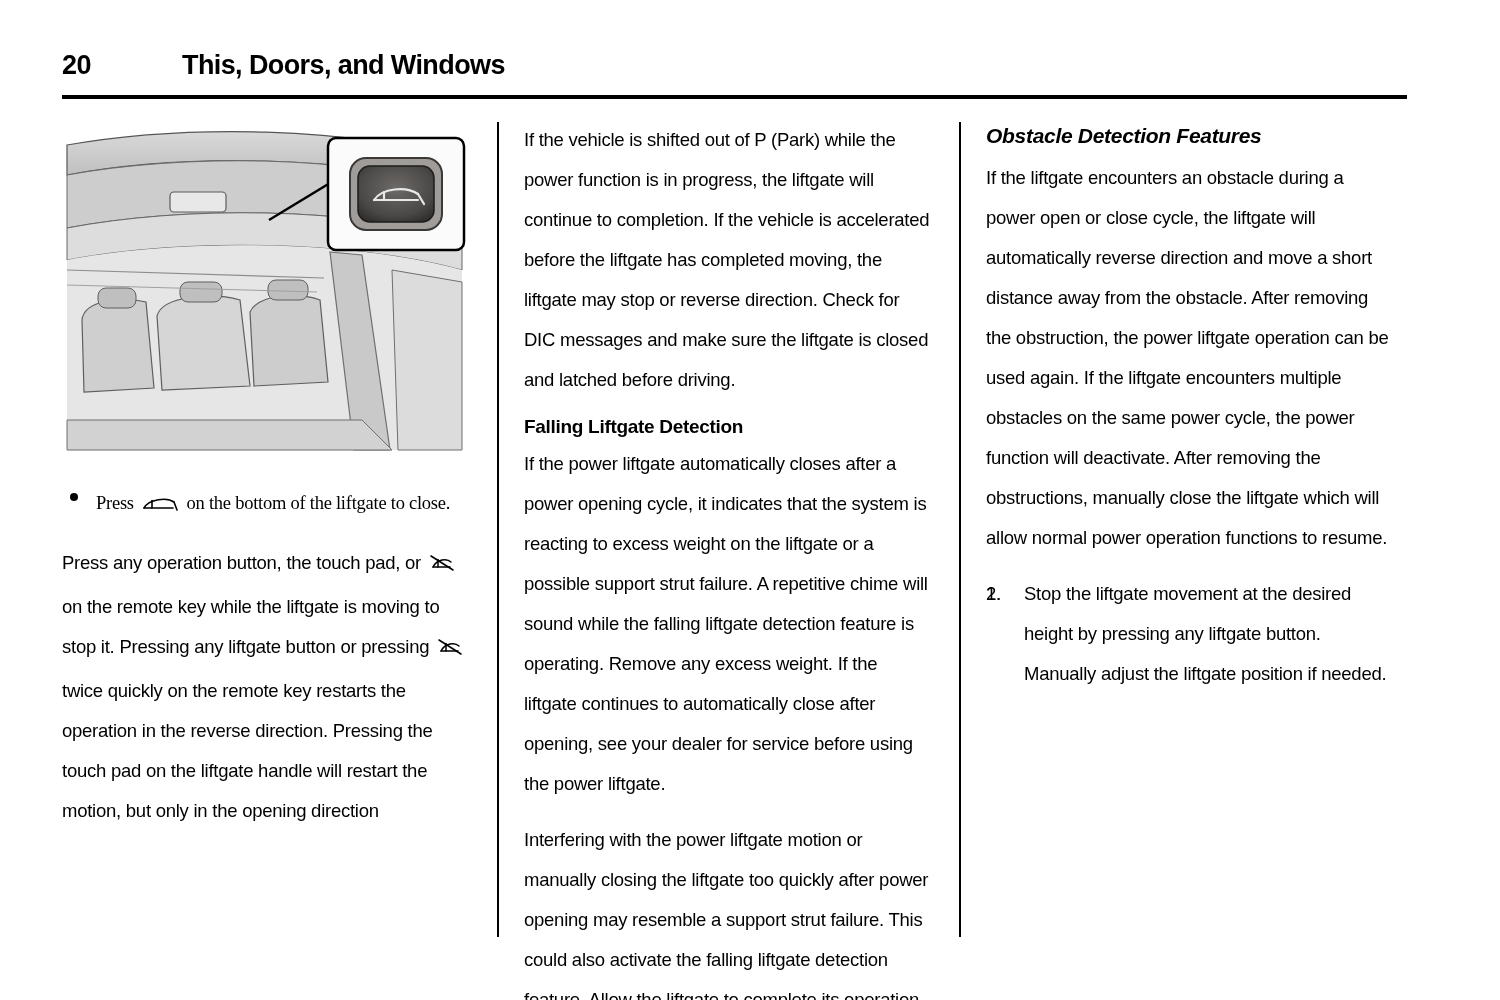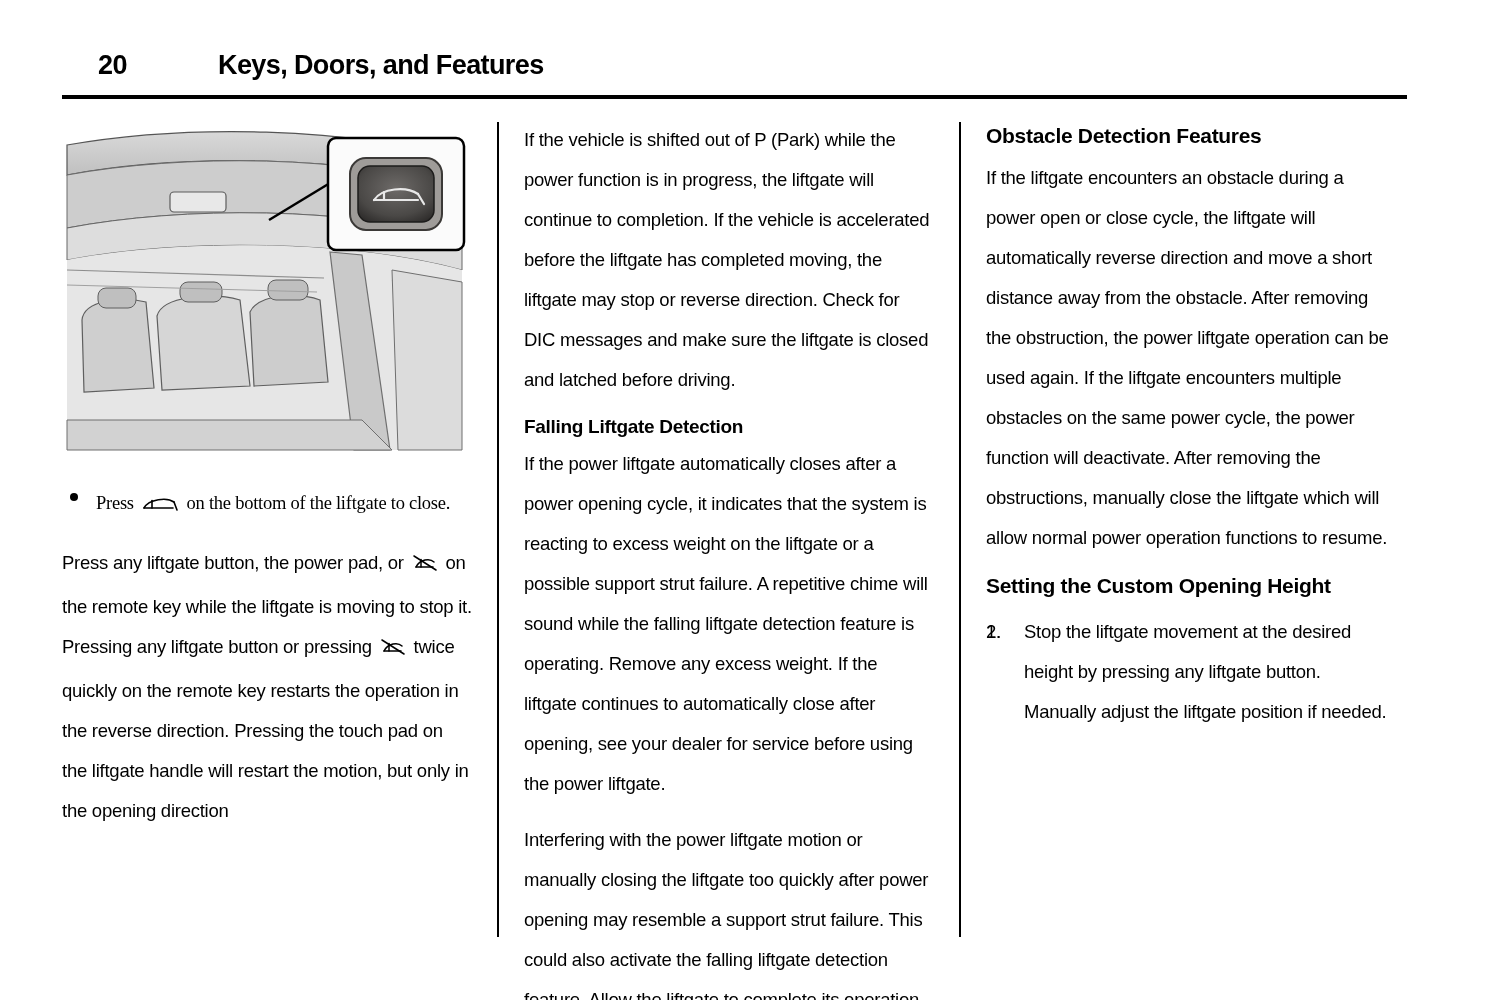--- a/index.html
+++ b/index.html
@@ -28,21 +28,20 @@
     top: 50px;
     width: 1345px;
     display: flex;
     align-items: flex-end;
   }
   .page-number {
     font-size: 27px;
     font-weight: bold;
     letter-spacing: -0.5px;
     width: 120px;
-    margin-left: 36px;
   }
   .chapter-title {
     font-size: 27px;
     font-weight: bold;
     letter-spacing: -0.6px;
   }
   .header-rule {
     position: absolute;
     left: 62px;
     top: 95px;
@@ -78,20 +77,21 @@
     font-size: 18.5px;
     line-height: 40px;
     margin: 0 0 16px 0;
     letter-spacing: -0.25px;
   }
   h2.section {
     font-size: 21px;
     font-weight: bold;
     letter-spacing: -0.3px;
     margin: 4px 0 10px 0;
+    font-style: italic;
   }
   h3.subsection {
     font-size: 19px;
     font-weight: bold;
     letter-spacing: -0.3px;
     margin: 6px 0 6px 0;
   }
   
   ul.bullets {
     list-style: none;
@@ -148,21 +148,21 @@
     margin: 0 3px;
   }
 </style>
 </head>
 <body>
 
 <div class="page">
 
   <div class="header">
     <div class="page-number">20</div>
-    <div class="chapter-title">Keys, Doors, and Features</div>
+    <div class="chapter-title">This, Doors, and Windows</div>
   </div>
   <div class="header-rule"></div>
 
   <div class="columns">
 
     <div class="col">
 
       <div class="figure">
         <svg class="fig-svg" width="410" height="345" viewBox="0 0 410 345" xmlns="http://www.w3.org/2000/svg">
           <defs>
@@ -238,21 +238,21 @@
                 <path d="M33 7 L36 15"></path>
                 <path d="M11 5.5 L11 13"></path>
               </g>
             </svg>
           </span>
           <span>on the bottom of the liftgate to close.</span>
         </li>
       </ul>
 
       <p>
-        <span>Press any liftgate button, the power pad, or</span>
+        <span>Press any operation button, the touch pad, or</span>
         <span class="inline-icon">
           <svg width="26" height="20" viewBox="0 0 26 20" xmlns="http://www.w3.org/2000/svg">
             <g stroke="#000" stroke-width="1.5" fill="none" stroke-linecap="round">
               <path d="M4 14 C8 6, 18 5, 22 9"></path>
               <path d="M4 14 L21 14"></path>
               <path d="M2 3 L24 17"></path>
               <path d="M9 6.5 L9 14"></path>
             </g>
           </svg>
         </span>
@@ -283,21 +283,20 @@
       <p>Interfering with the power liftgate motion or manually closing the liftgate too quickly after power opening may resemble a support strut failure. This could also activate the falling liftgate detection feature. Allow the liftgate to complete its operation and wait a few seconds before manually closing the liftgate.</p>
     </div>
 
     <div class="col-gap">
       <div class="col-rule"></div>
     </div>
 
     <div class="col">
       <h2 class="section">Obstacle Detection Features</h2>
       <p>If the liftgate encounters an obstacle during a power open or close cycle, the liftgate will automatically reverse direction and move a short distance away from the obstacle. After removing the obstruction, the power liftgate operation can be used again. If the liftgate encounters multiple obstacles on the same power cycle, the power function will deactivate. After removing the obstructions, manually close the liftgate which will allow normal power operation functions to resume.</p>
-      <h2 class="section">Setting the Custom Opening Height</h2>
       <ol class="numbered">
         <li>
           <span class="num">1.</span>
         </li>
         <li>
           <span class="num">2.</span>
           <span>Stop the liftgate movement at the desired height by pressing any liftgate button. Manually adjust the liftgate position if needed.</span>
         </li>
       </ol>
     </div>

